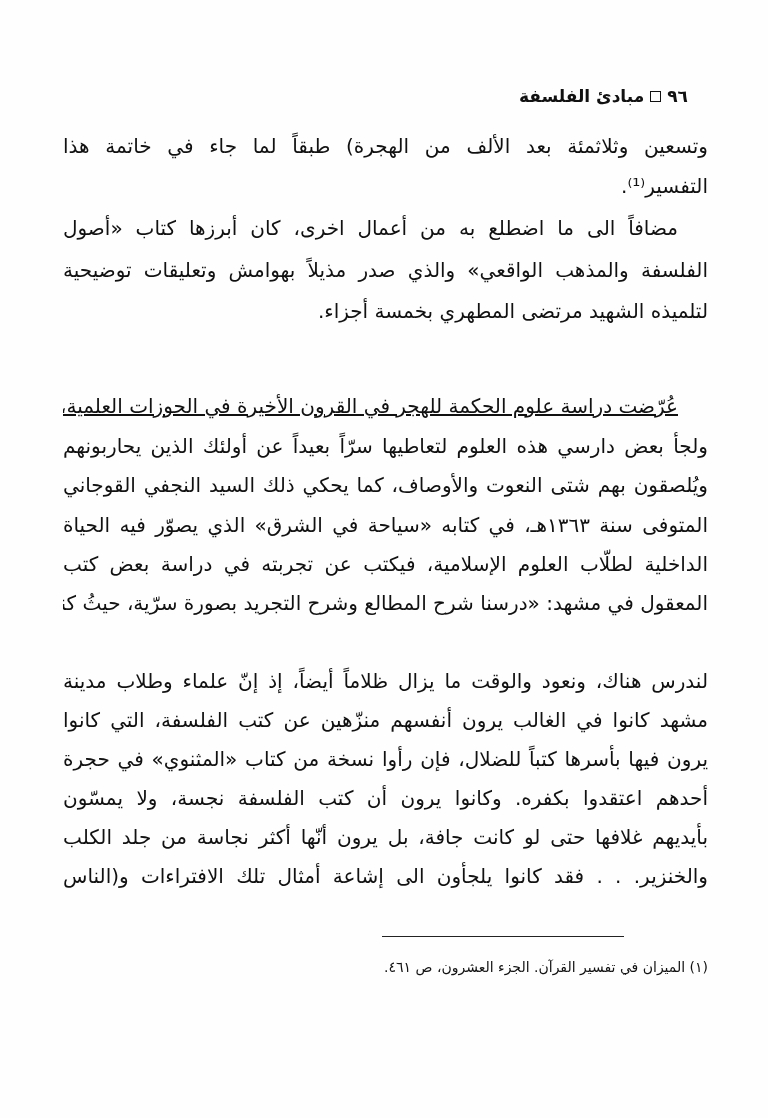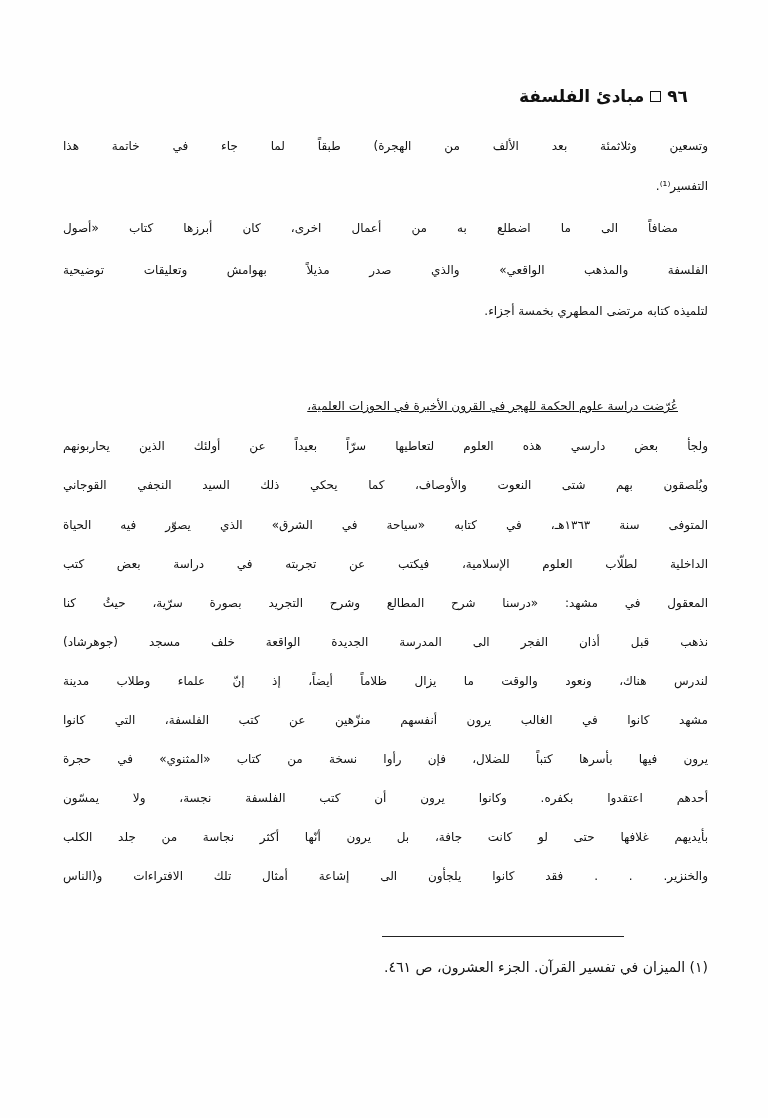--- a/index.html
+++ b/index.html
@@ -39,21 +39,21 @@
       height: 11px;
       border: 1.5px solid #111;
       box-sizing: border-box;
     }
     .line {
       position: absolute;
       right: 60px;
       width: 645px;
       height: 36px;
       line-height: 36px;
-      font-size: 12px;
+      font-size: 20px;
       direction: rtl;
       white-space: nowrap;
       text-align: justify;
       text-align-last: justify;
       overflow: hidden;
     }
     .line.last {
       text-align-last: right;
     }
     .line.indent {
@@ -96,30 +96,29 @@
     <span>٩٦</span>
     <span class="box-icon"></span>
     <span>مبادئ الفلسفة</span>
   </div>
 
   <div class="line" style="top:128px">وتسعين وثلاثمئة بعد الألف من الهجرة) طبقاً لما جاء في خاتمة هذا</div>
   <div class="line last" style="top:168px">التفسير⁽¹⁾.</div>
 
   <div class="line indent" style="top:210px; right:90px; width:615px;">مضافاً الى ما اضطلع به من أعمال اخرى، كان أبرزها كتاب «أصول</div>
   <div class="line" style="top:252px">الفلسفة والمذهب الواقعي» والذي صدر مذيلاً بهوامش وتعليقات توضيحية</div>
-  <div class="line last" style="top:293px">لتلميذه كتابه مرتضى المطهري بخمسة أجزاء.</div>
+  <div class="line last" style="top:293px">لتلميذه الشهيد مرتضى المطهري بخمسة أجزاء.</div>
 
 
   <div class="line last" style="top:388px; right:90px; width:615px;text-decoration:underline;">عُرّضت دراسة علوم الحكمة للهجر في القرون الأخيرة في الحوزات العلمية،</div>
   <div class="line" style="top:428px">ولجأ بعض دارسي هذه العلوم لتعاطيها سرّاً بعيداً عن أولئك الذين يحاربونهم</div>
   <div class="line" style="top:467px">ويُلصقون بهم شتى النعوت والأوصاف، كما يحكي ذلك السيد النجفي القوجاني</div>
   <div class="line" style="top:507px">المتوفى سنة ١٣٦٣هـ، في كتابه «سياحة في الشرق» الذي يصوّر فيه الحياة</div>
   <div class="line" style="top:546px">الداخلية لطلّاب العلوم الإسلامية، فيكتب عن تجربته في دراسة بعض كتب</div>
   <div class="line" style="top:585px">المعقول في مشهد: «درسنا شرح المطالع وشرح التجريد بصورة سرّية، حيثُ كنا</div>
-  <div class="line" style="top:624px">نذهب قبل أذان الفجر الى المدرسة الجديدة الواقعة خلف مسجد (جوهرشاد)</div>
   <div class="line" style="top:663px">لندرس هناك، ونعود والوقت ما يزال ظلاماً أيضاً، إذ إنّ علماء وطلاب مدينة</div>
   <div class="line" style="top:702px">مشهد كانوا في الغالب يرون أنفسهم منزّهين عن كتب الفلسفة، التي كانوا</div>
   <div class="line" style="top:741px">يرون فيها بأسرها كتباً للضلال، فإن رأوا نسخة من كتاب «المثنوي» في حجرة</div>
   <div class="line" style="top:780px">أحدهم اعتقدوا بكفره. وكانوا يرون أن كتب الفلسفة نجسة، ولا يمسّون</div>
   <div class="line" style="top:819px">بأيديهم غلافها حتى لو كانت جافة، بل يرون أنّها أكثر نجاسة من جلد الكلب</div>
   <div class="line" style="top:858px">والخنزير. . . فقد كانوا يلجأون الى إشاعة أمثال تلك الافتراءات و(الناس</div>
 
   <div class="footnote-rule"></div>
   <div class="footnote">(١) الميزان في تفسير القرآن. الجزء العشرون، ص ٤٦١.</div>
 

